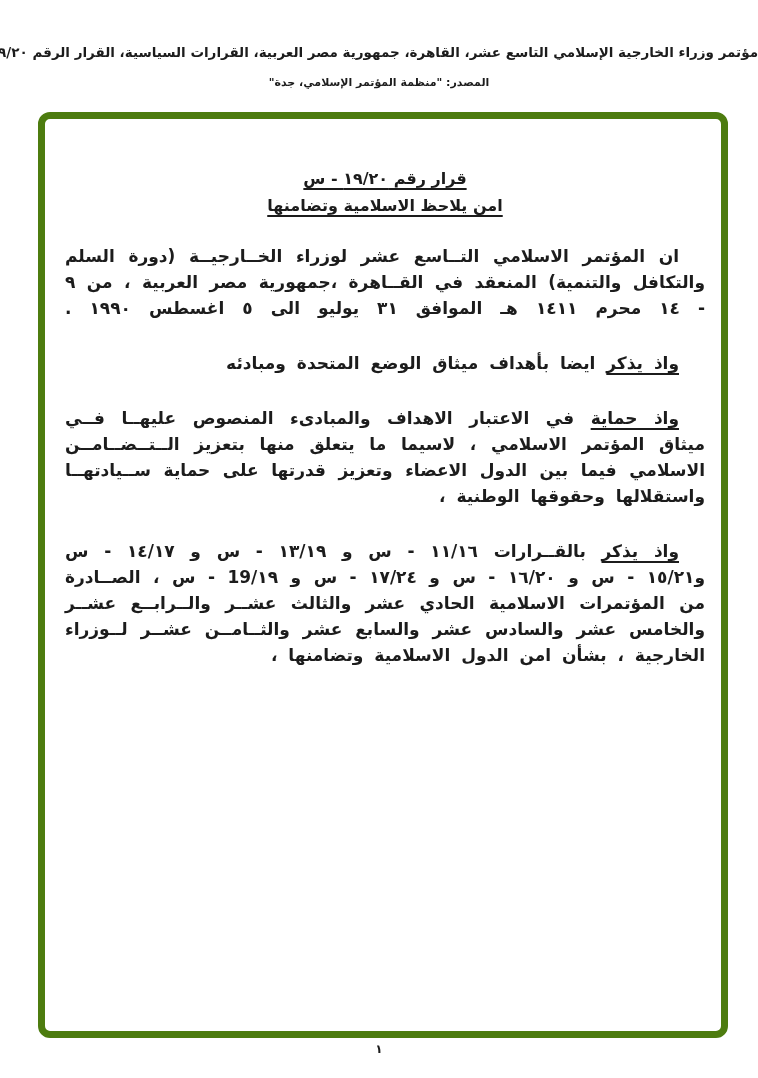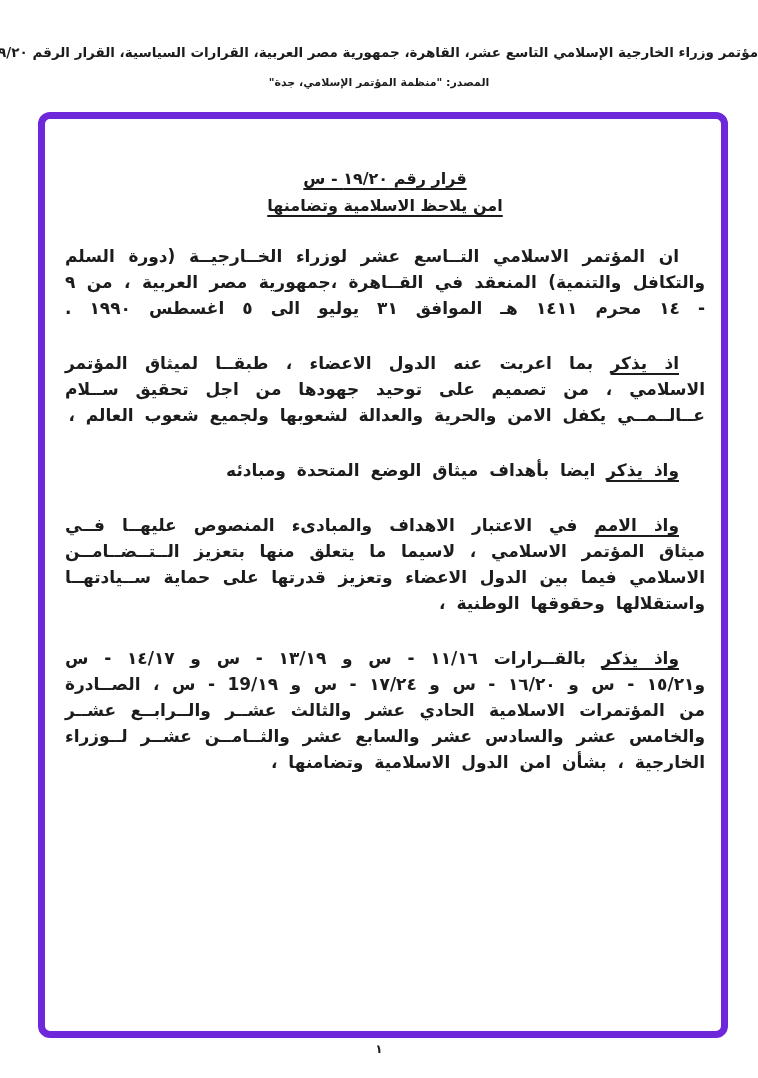--- a/index.html
+++ b/index.html
@@ -40,21 +40,21 @@
     font-size: 11px;
     font-weight: bold;
   }
   .decree-frame {
     position: absolute;
     top: 112px;
     left: 38px;
     width: 690px;
     height: 926px;
     box-sizing: border-box;
-    border: 7px solid #6d28d9;
+    border: 7px solid #4d7c0f;
     border-radius: 12px;
     background: #ffffff;
   }
   .decree-content {
     padding: 46px 16px 0 20px;
   }
   .title-block {
     text-align: center;
     margin-bottom: 24px;
   }
@@ -113,30 +113,27 @@
         </div>
         <div class="title-line">
           <span class="u">امن يلاحظ الاسلامية وتضامنها</span>
         </div>
       </div>
 
       <p class="body-par justify-last">
         <span class="lead"></span><span>ان المؤتمر الاسلامي التــاسع عشر لوزراء الخــارجيــة (دورة السلم والتكافل والتنمية) المنعقد في القــاهرة ،جمهورية مصر العربية ، من ٩ - ١٤ محرم ١٤١١ هـ الموافق ٣١ يوليو الى ٥ اغسطس ١٩٩٠ .</span>
       </p>
 
-      <p class="body-par">
-        <span class="lead">اذ يذكر</span><span> بما اعربت عنه الدول الاعضاء ، طبقــا لميثاق المؤتمر الاسلامي ، من تصميم على توحيد جهودها من اجل تحقيق ســلام عــالــمــي يكفل الامن والحرية والعدالة لشعوبها ولجميع شعوب العالم ،</span>
-      </p>
 
       <p class="body-par">
         <span class="lead">واذ يذكر</span><span> ايضا بأهداف ميثاق الوضع المتحدة ومبادئه</span>
       </p>
 
       <p class="body-par">
-        <span class="lead">واذ الامم</span><span> في الاعتبار الاهداف والمبادىء المنصوص عليهــا فــي ميثاق المؤتمر الاسلامي ، لاسيما ما يتعلق منها بتعزيز الــتــضــامــن الاسلامي فيما بين الدول الاعضاء وتعزيز قدرتها على حماية ســيادتهــا واستقلالها وحقوقها الوطنية ،</span>
+        <span class="lead">واذ حماية</span><span> في الاعتبار الاهداف والمبادىء المنصوص عليهــا فــي ميثاق المؤتمر الاسلامي ، لاسيما ما يتعلق منها بتعزيز الــتــضــامــن الاسلامي فيما بين الدول الاعضاء وتعزيز قدرتها على حماية ســيادتهــا واستقلالها وحقوقها الوطنية ،</span>
       </p>
 
       <p class="body-par">
         <span class="lead">واذ يذكر</span><span> بالقــرارات ١١/١٦ - س و ١٣/١٩ - س و ١٤/١٧ - س و١٥/٢١ - س و ١٦/٢٠ - س و ١٧/٢٤ - س و 19/١٩ - س ، الصــادرة من المؤتمرات الاسلامية الحادي عشر والثالث عشــر والــرابــع عشــر والخامس عشر والسادس عشر والسابع عشر والثــامــن عشــر لــوزراء الخارجية ، بشأن امن الدول الاسلامية وتضامنها ،</span>
       </p>
 
 
     </div>
   </div>
 

